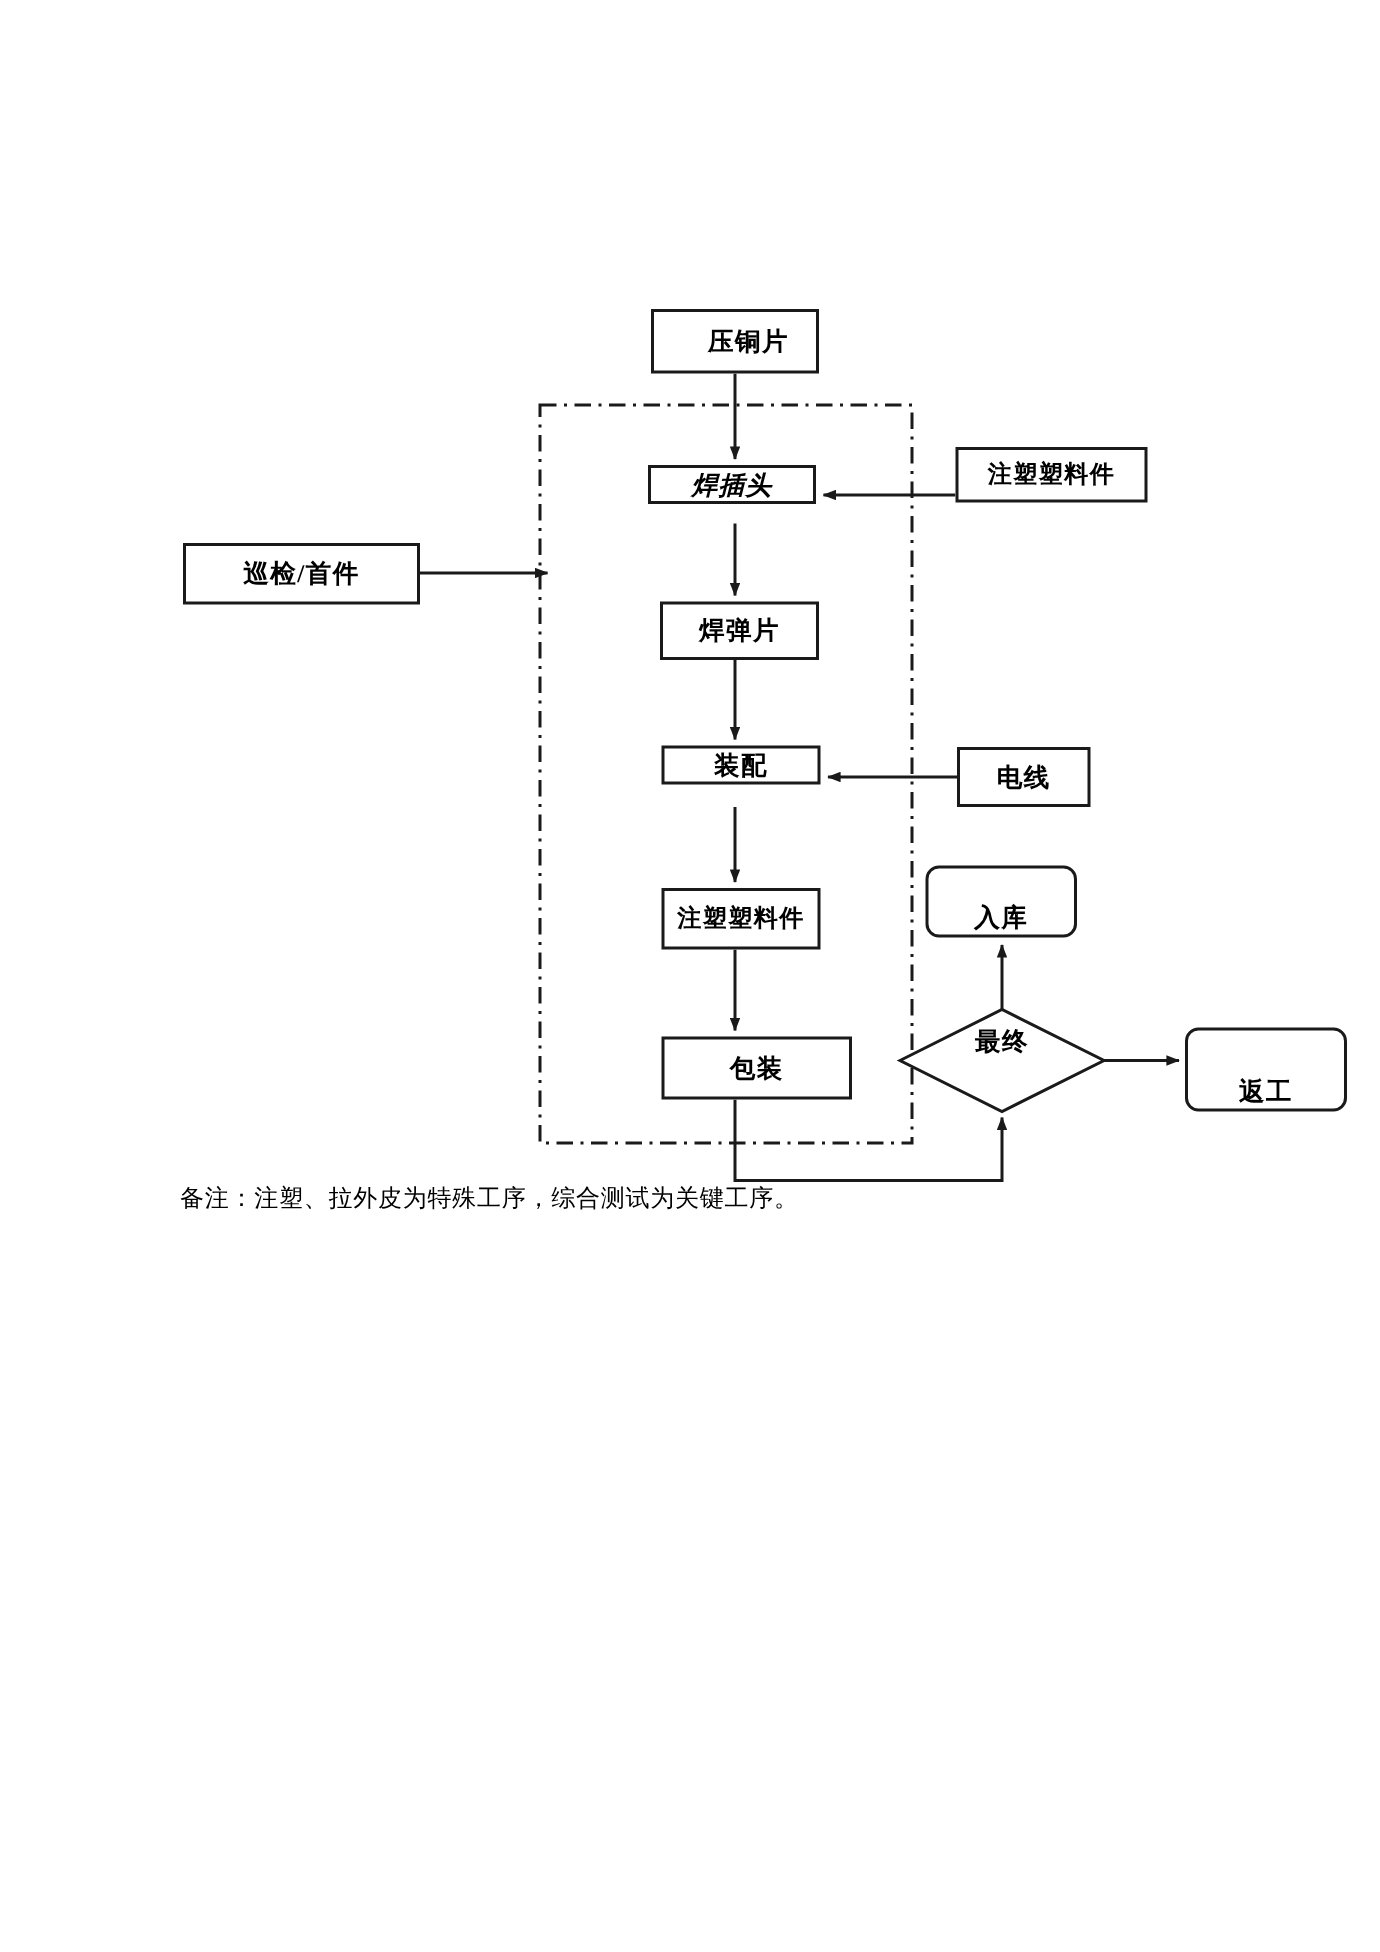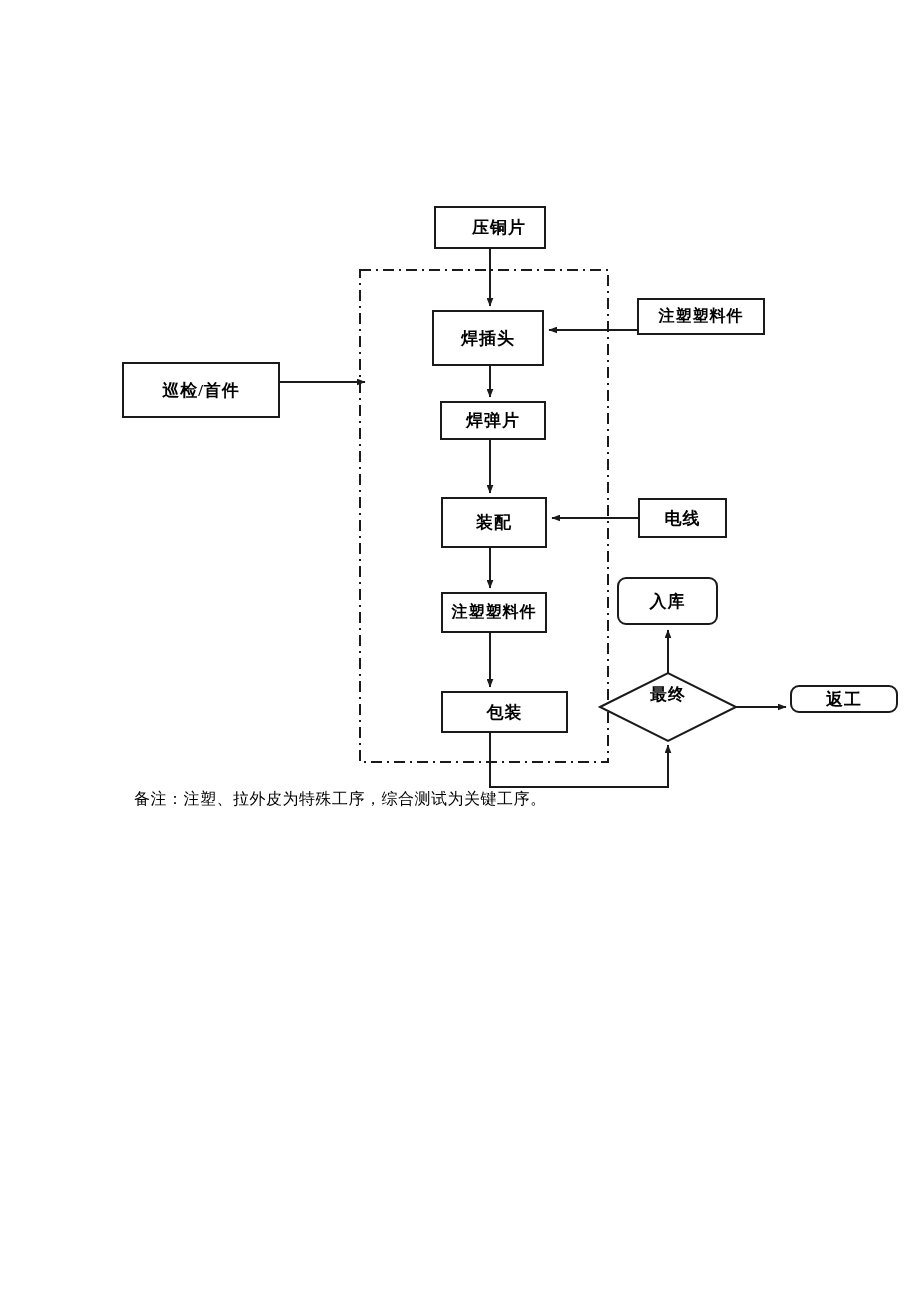--- a/index.html
+++ b/index.html
@@ -36,20 +36,21 @@
     color: #000000;
     font-family: "Liberation Serif", "DejaVu Serif", serif;
     font-weight: bold;
     font-size: 17px;
     letter-spacing: 1px;
     white-space: nowrap;
     z-index: 5;
   }
   .node.rounded {
     border-radius: 9px;
+    align-items: flex-end;
   }
   .diamond-wrap {
     position: absolute;
     z-index: 5;
   }
   .diamond-wrap .diamond-label {
     position: absolute;
     left: 0;
     top: 0;
     width: 100%;
@@ -110,37 +111,37 @@
 
     <line x1="736" y1="707" x2="786" y2="707" stroke="#1a1a1a" stroke-width="2" marker-end="url(#arrowhead)"></line>
 
     <polygon points="600,707 668,673 736,707 668,741" fill="#ffffff" stroke="#1a1a1a" stroke-width="2"></polygon>
   </svg>
 
   <div class="node" style="left:434px; top:206px; width:112px; height:43px;padding-left:18px;">
     <span>压铜片</span>
   </div>
 
-  <div class="node" style="left:432px; top:310px; width:112px; height:56px;">
+  <div class="node" style="left:432px; top:310px; width:112px; height:26px;font-style:italic;">
     <span>焊插头</span>
   </div>
 
   <div class="node" style="left:637px; top:298px; width:128px; height:37px; font-size:16px;">
     <span>注塑塑料件</span>
   </div>
 
-  <div class="node" style="left:122px; top:362px; width:158px; height:56px;">
+  <div class="node" style="left:122px; top:362px; width:158px; height:41px;">
     <span>巡检/首件</span>
   </div>
 
   <div class="node" style="left:440px; top:401px; width:106px; height:39px;align-items:center;">
     <span>焊弹片</span>
   </div>
 
-  <div class="node" style="left:441px; top:497px; width:106px; height:51px;">
+  <div class="node" style="left:441px; top:497px; width:106px; height:26px;">
     <span>装配</span>
   </div>
 
   <div class="node" style="left:638px; top:498px; width:89px; height:40px;">
     <span>电线</span>
   </div>
 
   <div class="node rounded" style="left:617px; top:577px; width:101px; height:48px;">
     <span>入库</span>
   </div>
@@ -150,19 +151,19 @@
   </div>
 
   <div class="node" style="left:441px; top:691px; width:127px; height:42px;">
     <span>包装</span>
   </div>
 
   <div class="diamond-wrap" style="left:600px; top:660px; width:136px; height:68px;">
     <div class="diamond-label">最终</div>
   </div>
 
-  <div class="node rounded" style="left:790px; top:685px; width:108px; height:28px;">
+  <div class="node rounded" style="left:790px; top:685px; width:108px; height:56px;">
     <span>返工</span>
   </div>
 
-  <div class="note" style="left:134px; top:789px;">备注：注塑、拉外皮为特殊工序，综合测试为关键工序。</div>
+  <div class="note" style="left:120px; top:789px;">备注：注塑、拉外皮为特殊工序，综合测试为关键工序。</div>
 
 </div>
 
 </body></html>

